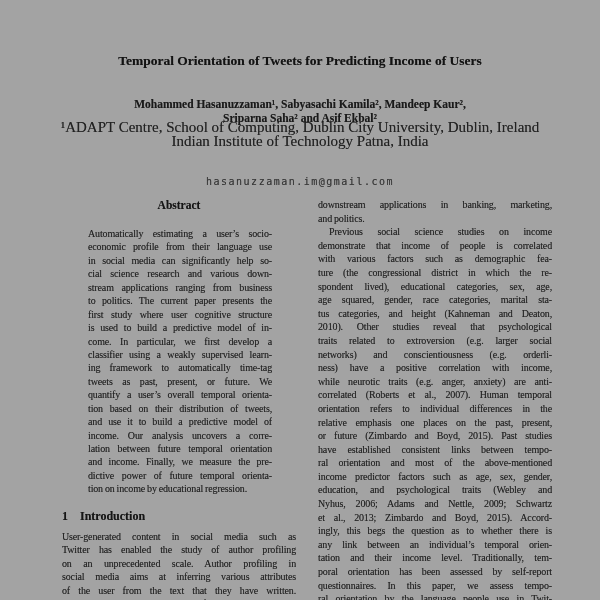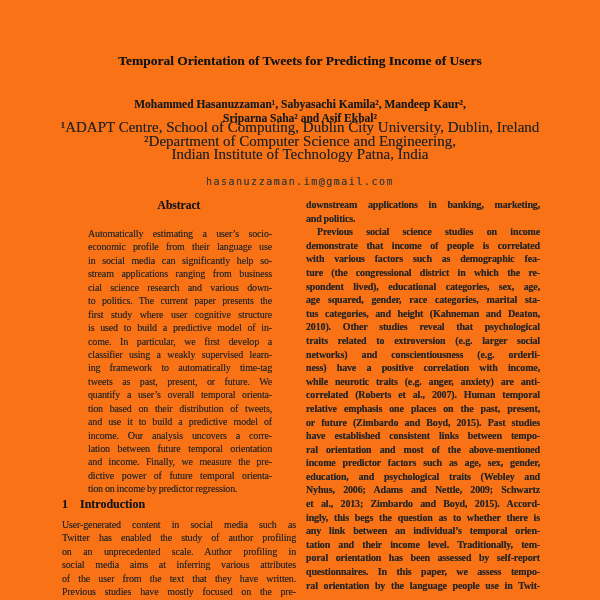--- a/index.html
+++ b/index.html
@@ -1,17 +1,17 @@
 <!DOCTYPE html>
 <html><head>
 <meta charset="utf-8">
 <style>
   html,body{margin:0;padding:0;background:#ffffff;}
   .page{
-    position:relative;width:600px;height:600px;background:#f97316;overflow:hidden;
+    position:relative;width:600px;height:600px;background:#a3a3a3;overflow:hidden;
     font-family:"Liberation Serif",serif;color:#242424;
     text-shadow:0 0 0.6px rgba(40,40,40,.55);
   }
   .paper-title{
     position:absolute;top:53px;left:0;width:600px;text-align:center;
     font-size:13.5px;font-weight:bold;color:#131313;line-height:16px;
   }
   .authors{
     position:absolute;top:97px;left:0;width:600px;text-align:center;
     font-size:11.5px;font-weight:bold;color:#1a1a1a;line-height:14px;
@@ -22,27 +22,27 @@
   }
   .email{
     position:absolute;top:176px;left:0;width:600px;text-align:center;
     font-family:"DejaVu Sans Mono",monospace;font-size:10px;letter-spacing:1.5px;color:#3a3a3a;
   }
   .col{
     position:absolute;top:198px;width:234px;height:402px;overflow:hidden;
     font-size:10px;letter-spacing:-0.15px;word-spacing:-0.4px;
   }
   .col-left{left:62px;--lh:13.45px;}
-  .col-right{left:306px;font-weight:bold;--lh:13.6px;}
+  .col-right{left:318px;--lh:13.6px;}
   .abs-head{
     text-align:center;font-weight:bold;font-size:11.5px;height:15px;line-height:15px;
     letter-spacing:0;color:#151515;
   }
   .abs-body{margin:14px 24px 0 26px;}
-  .sec-head{margin-top:1px;height:15px;line-height:15px;font-weight:bold;font-size:12px;letter-spacing:0;color:#151515;}
+  .sec-head{margin-top:13px;height:15px;line-height:15px;font-weight:bold;font-size:12px;letter-spacing:0;color:#151515;}
   .sec-head .num{display:inline-block;margin-right:12px;}
   .intro-body{margin-top:6px;}
   .tl{
     height:var(--lh);line-height:var(--lh);overflow:hidden;
     text-align:justify;text-align-last:justify;
   }
   .tl.flush{text-align-last:left;}
   .tl.indent{text-indent:11px;}
 </style>
 </head>
@@ -52,49 +52,48 @@
 
   <div class="paper-title">Temporal Orientation of Tweets for Predicting Income of Users</div>
 
   <div class="authors">
     <div>Mohammed Hasanuzzaman¹, Sabyasachi Kamila², Mandeep Kaur²,</div>
     <div>Sriparna Saha² and Asif Ekbal²</div>
   </div>
 
   <div class="affils">
     <div>¹ADAPT Centre, School of Computing, Dublin City University, Dublin, Ireland</div>
-    <div>²Department of Computer Science and Engineering,</div>
     <div>Indian Institute of Technology Patna, India</div>
   </div>
 
   <div class="email">hasanuzzaman.im@gmail.com</div>
 
   <div class="col col-left">
     <div class="abs-head">Abstract</div>
     <div class="abs-body">
         <div class="tl">Automatically estimating a user’s socio-</div>
         <div class="tl">economic profile from their language use</div>
         <div class="tl">in social media can significantly help so-</div>
+        <div class="tl">cial science research and various down-</div>
         <div class="tl">stream applications ranging from business</div>
-        <div class="tl">cial science research and various down-</div>
         <div class="tl">to politics. The current paper presents the</div>
         <div class="tl">first study where user cognitive structure</div>
         <div class="tl">is used to build a predictive model of in-</div>
         <div class="tl">come.  In particular, we first develop a</div>
         <div class="tl">classifier using a weakly supervised learn-</div>
         <div class="tl">ing framework to automatically time-tag</div>
         <div class="tl">tweets as past, present, or future.  We</div>
         <div class="tl">quantify a user’s overall temporal orienta-</div>
         <div class="tl">tion based on their distribution of tweets,</div>
         <div class="tl">and use it to build a predictive model of</div>
         <div class="tl">income.  Our analysis uncovers a corre-</div>
         <div class="tl">lation between future temporal orientation</div>
         <div class="tl">and income. Finally, we measure the pre-</div>
         <div class="tl">dictive power of future temporal orienta-</div>
-        <div class="tl flush">tion on income by predictor regression.</div>
+        <div class="tl flush">tion on income by educational regression.</div>
       </div>
     <div class="sec-head">
       <span class="num">1</span><span>Introduction</span>
     </div>
     <div class="intro-body">
         <div class="tl">User-generated content in social media such as</div>
         <div class="tl">Twitter has enabled the study of author profiling</div>
         <div class="tl">on an unprecedented scale.  Author profiling in</div>
         <div class="tl">social media aims at inferring various attributes</div>
         <div class="tl">of the user from the text that they have written.</div>
@@ -114,20 +113,21 @@
         <div class="tl">ture (the congressional district in which the re-</div>
         <div class="tl">spondent lived), educational categories, sex, age,</div>
         <div class="tl">age squared, gender, race categories, marital sta-</div>
         <div class="tl">tus categories, and height (Kahneman and Deaton,</div>
         <div class="tl">2010).  Other studies reveal that psychological</div>
         <div class="tl">traits related to extroversion (e.g.  larger social</div>
         <div class="tl">networks) and conscientiousness (e.g.  orderli-</div>
         <div class="tl">ness) have a positive correlation with income,</div>
         <div class="tl">while neurotic traits (e.g. anger, anxiety) are anti-</div>
         <div class="tl">correlated (Roberts et al., 2007). Human temporal</div>
+        <div class="tl">orientation refers to individual differences in the</div>
         <div class="tl">relative emphasis one places on the past, present,</div>
         <div class="tl">or future (Zimbardo and Boyd, 2015). Past studies</div>
         <div class="tl">have established consistent links between tempo-</div>
         <div class="tl">ral orientation and most of the above-mentioned</div>
         <div class="tl">income predictor factors such as age, sex, gender,</div>
         <div class="tl">education, and psychological traits (Webley and</div>
         <div class="tl">Nyhus, 2006; Adams and Nettle, 2009; Schwartz</div>
         <div class="tl">et al., 2013; Zimbardo and Boyd, 2015). Accord-</div>
         <div class="tl">ingly, this begs the question as to whether there is</div>
         <div class="tl">any link between an individual’s temporal orien-</div>

